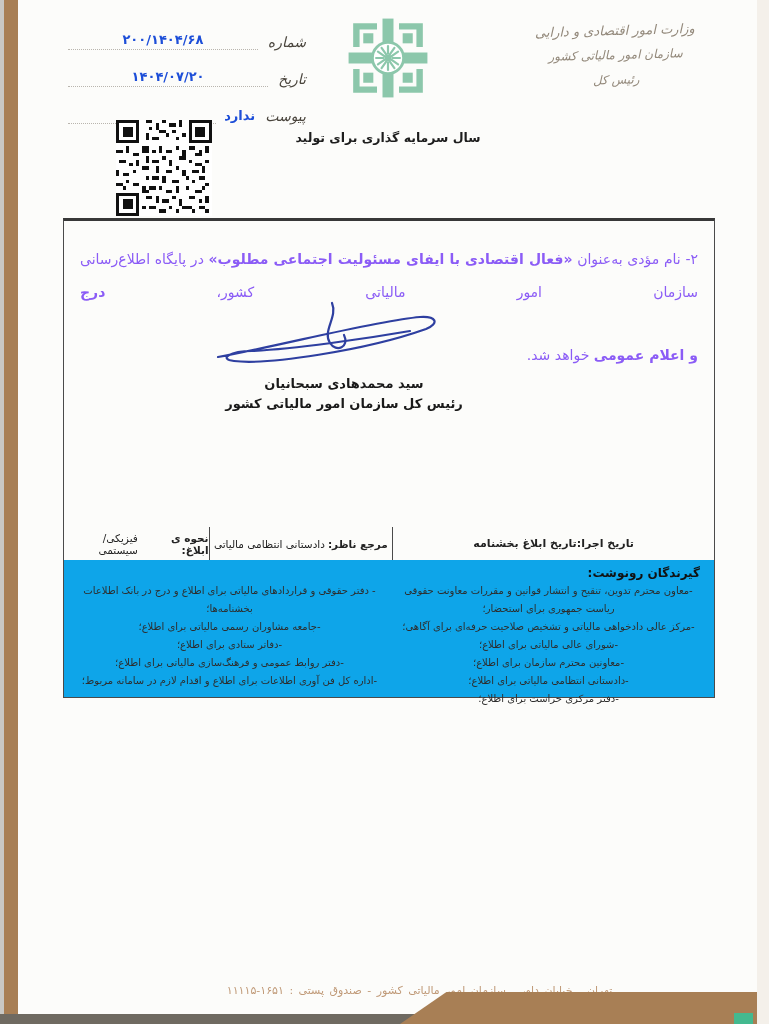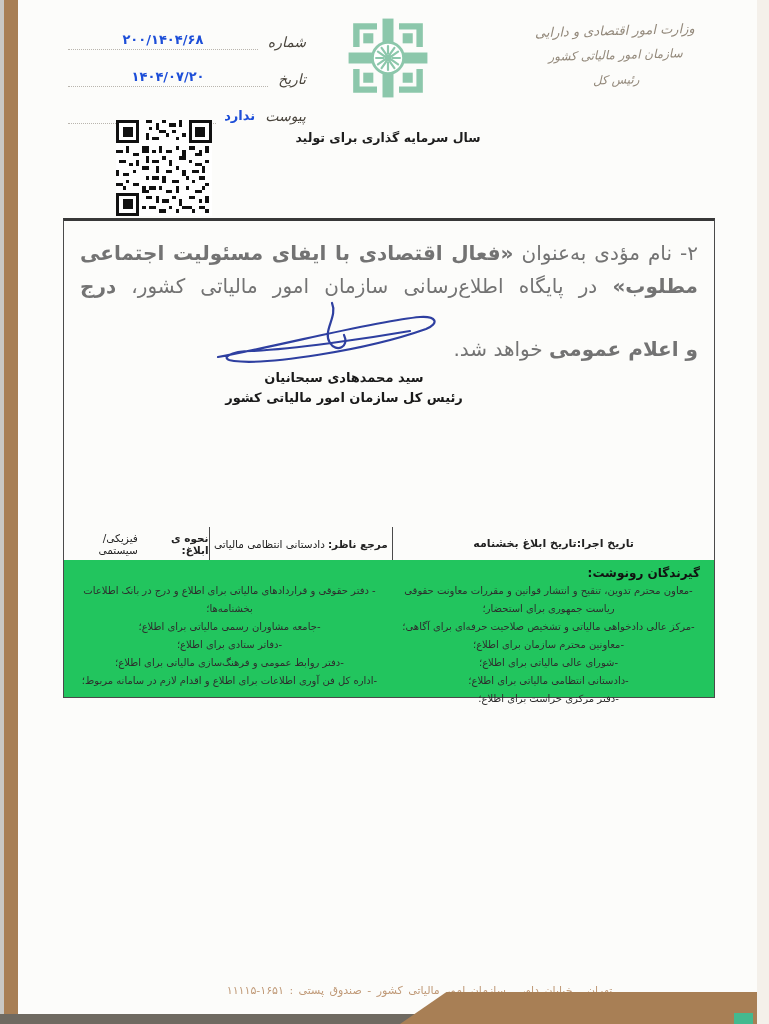--- a/index.html
+++ b/index.html
@@ -35,36 +35,36 @@
   .reflabel{font-style:italic;font-weight:400;font-size:14px;color:#4a453d;
     padding-left:10px;white-space:nowrap;}
   .refline{flex:1;border-bottom:1.5px dotted #b9b5ae;text-align:center;padding-bottom:1px;}
   .refval{font-weight:bold;font-size:13px;color:#1d4ed8;letter-spacing:.5px;}
   .refval.inline{margin-left:8px;padding-bottom:1px;}
   .qr{left:95px;top:120px;width:102px;height:96px;}
   .qr svg{width:100%;height:100%;}
   
   .mainbox{left:45px;top:218px;width:652px;height:310px;box-sizing:border-box;
     border:1.4px solid #4a4a4a;border-top:3px solid #383838;background:#fcfcfa;}
-  .para{padding:16px 16px 0;font-size:20px;color:#737373;line-height:33px;}
+  .para{padding:22px 16px 0;font-size:14px;color:#8b5cf6;line-height:33px;}
   .pl1{text-align:justify;text-align-last:justify;}
   .pl2{text-align:right;margin-top:30px;}
   .para b{font-weight:bold;}
   .sigblock{width:250px;margin-right:245px;margin-top:2px;text-align:center;
     font-weight:bold;font-size:13px;color:#1a1a1a;line-height:20px;}
   .sigsvg{left:150px;top:80px;width:230px;height:72px;}
   .infobar{left:45px;top:527px;width:652px;height:34px;box-sizing:border-box;
     border:1.3px solid #4a4a4a;border-top:none;display:flex;direction:rtl;background:#fcfcfa;}
   .cell{display:flex;align-items:center;justify-content:center;font-size:10.5px;color:#222;}
   .cell b{font-weight:bold;margin-left:3px;}
   .cell:nth-child(1){width:49.5%;border-left:1.3px solid #4a4a4a;font-weight:bold;font-size:11px;}
   .cell:nth-child(2){width:28.2%;border-left:1.3px solid #4a4a4a;}
   .cell:nth-child(3){width:22.3%;}
   .recipbox{left:45px;top:560px;width:652px;height:138px;box-sizing:border-box;
-    border:1.3px solid #4a4a4a;border-top:none;background:#22c55e;}
+    border:1.3px solid #4a4a4a;border-top:none;background:#0ea5e9;}
   .reciptitle{padding:6px 14px 1px;font-weight:bold;font-size:12px;color:#111;}
   .cols{display:flex;direction:rtl;padding:1px 6px 4px;}
   .col{width:50%;}
   .col div{font-size:10px;line-height:18px;text-align:center;color:#2d2d2d;}
   
   .footer{left:0;bottom:18px;width:100%;text-align:center;color:#c09a78;
     font-size:11px;word-spacing:2px;margin-left:32px;}
 </style>
 </head>
 <body>
@@ -268,22 +268,22 @@
         <span>فیزیکی/سیستمی</span>
       </div>
   </div>
 
   <div class="abs recipbox">
     <div class="reciptitle">گیرندگان رونوشت:</div>
     <div class="cols">
       <div class="col">
         <div>-معاون محترم تدوین، تنقیح و انتشار قوانین و مقررات معاونت حقوقی ریاست جمهوری برای استحضار؛</div>
         <div>-مرکز عالی دادخواهی مالیاتی و تشخیص صلاحیت حرفه‌ای برای آگاهی؛</div>
+        <div>-شورای عالی مالیاتی برای اطلاع؛</div>
         <div>-معاونین محترم سازمان برای اطلاع؛</div>
-        <div>-شورای عالی مالیاتی برای اطلاع؛</div>
         <div>-دادستانی انتظامی مالیاتی برای اطلاع؛</div>
         <div>-دفتر مرکزی حراست برای اطلاع؛</div>
       </div>
       <div class="col">
         <div>- دفتر حقوقی و قراردادهای مالیاتی برای اطلاع و درج در بانک اطلاعات بخشنامه‌ها؛</div>
         <div>-جامعه مشاوران رسمی مالیاتی برای اطلاع؛</div>
         <div>-دفاتر ستادی برای اطلاع؛</div>
         <div>-دفتر روابط عمومی و فرهنگ‌سازی مالیاتی برای اطلاع؛</div>
         <div>-اداره کل فن آوری اطلاعات برای اطلاع و اقدام لازم در سامانه مربوط؛</div>
       </div>

